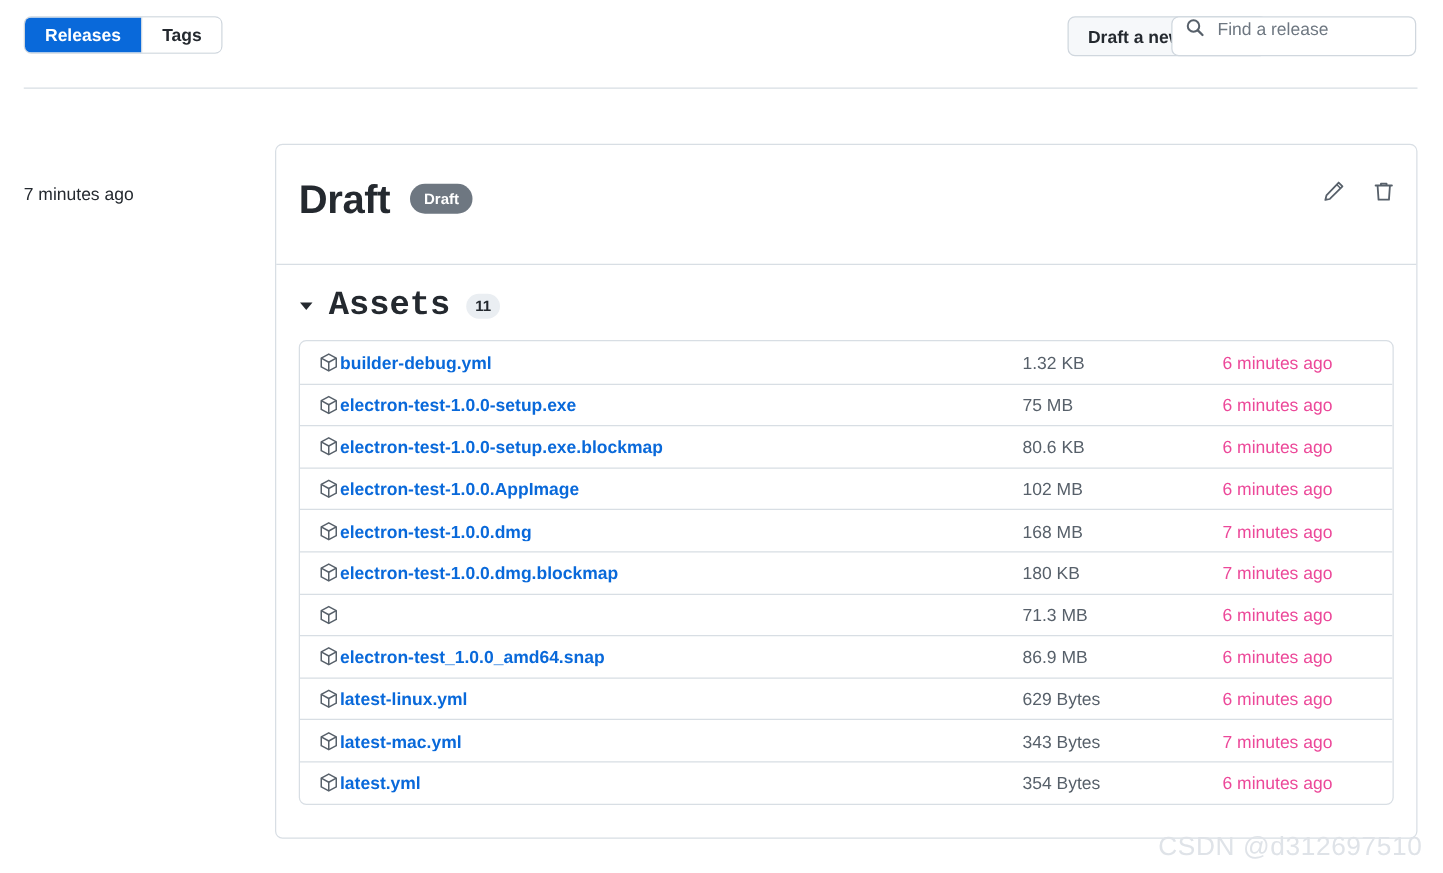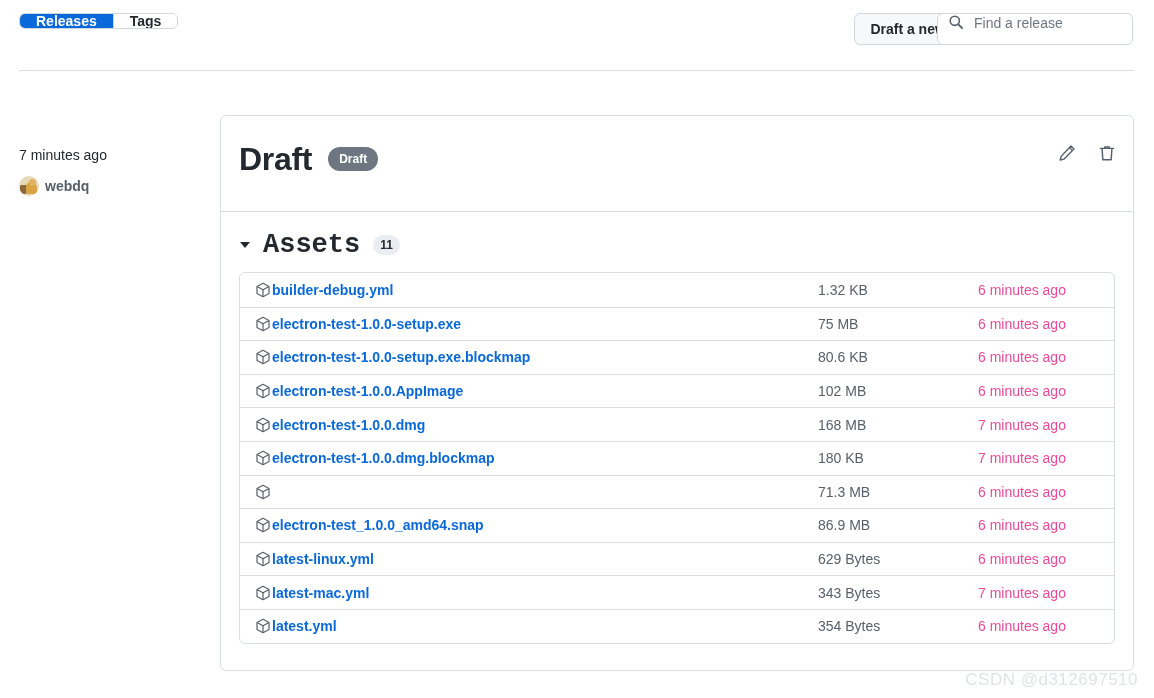--- a/index.html
+++ b/index.html
@@ -23,21 +23,21 @@
     width: 1154px; height: 70px;
   }
 
   .seg {
     position: absolute;
     left: 19px; top: 13px;
     display: flex;
     border: 1px solid #d0d7de;
     border-radius: 6px;
     overflow: hidden;
-    height: 16px;
+    height: 30px;
     background: #ffffff;
   }
   .seg-btn {
     display: flex;
     align-items: center;
     justify-content: center;
     padding: 0 16px;
     font-size: 14px;
     font-weight: bold;
     color: #24292f;
@@ -288,21 +288,21 @@
     flex: 0 0 auto;
     width: 120px;
     text-align: left;
     font-size: 14px;
     color: #ec4899;
   }
 
   .watermark {
     position: absolute;
     right: 16px; bottom: 8px;
-    font-size: 17px;
+    font-size: 21px;
     color: #dfe3e8;
     letter-spacing: 0.5px;
     user-select: none;
     white-space: nowrap;
   }
 </style>
 </head>
 <body>
 
 <div id="page">
@@ -326,28 +326,20 @@
       </span>
       <input class="search-input" type="text" placeholder="Find a release" style="">
     </div>
 
   </div>
 
   <div class="divider-line"></div>
 
   <div class="meta">
     <div class="meta-time">7 minutes ago</div>
-    <div class="meta-author">
-      <span class="avatar">
-        <span class="cat-dark"></span>
-        <span class="cat-body"></span>
-        <span class="cat-head"></span>
-      </span>
-      <span class="meta-name">webdq</span>
-    </div>
   </div>
 
   <div class="card">
 
     <div class="card-header">
       <div class="title-row">
         <span class="release-title">Draft</span>
         <span class="badge-draft">Draft</span>
       </div>
 

